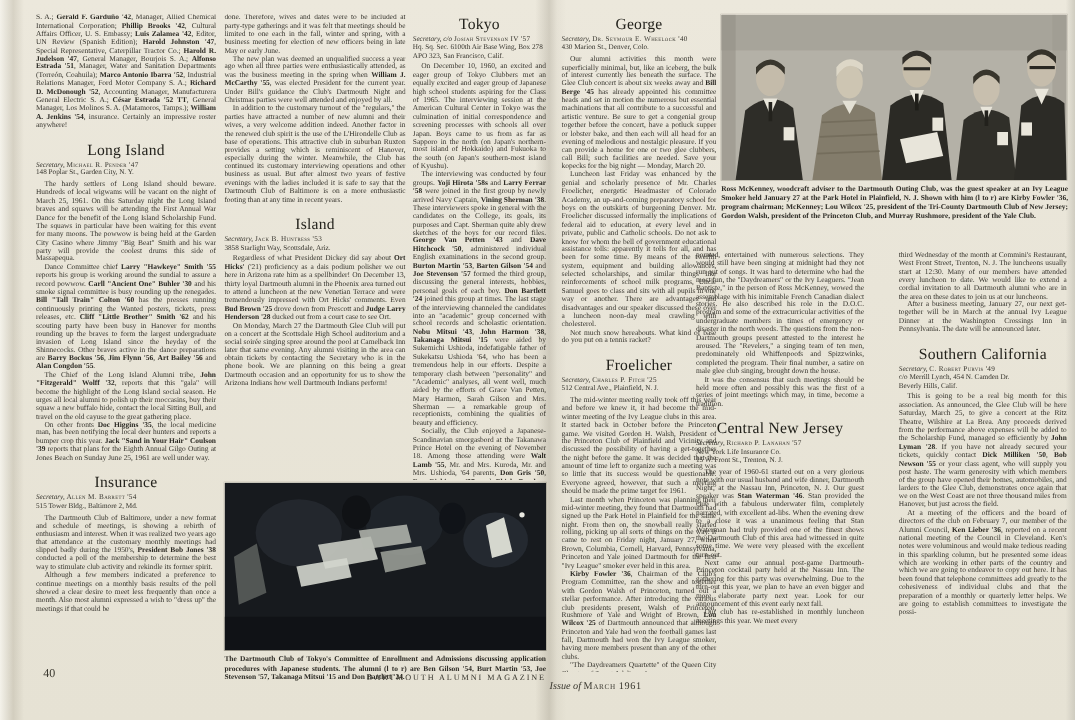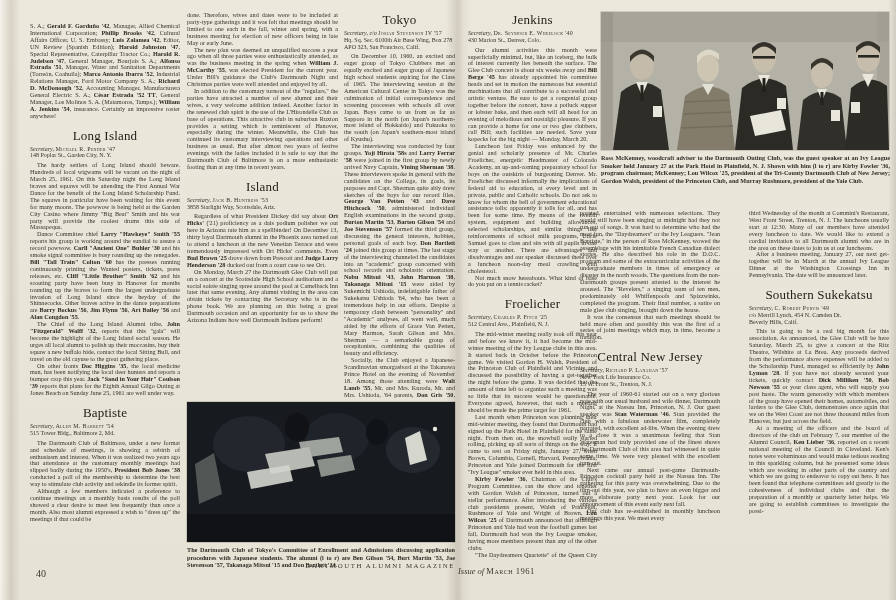--- a/index.html
+++ b/index.html
@@ -36,37 +36,37 @@
   b{font-weight:bold;color:#2b2923;}
 </style>
 </head>
 <body>
 
 <div class="spread">
   <div class="edge-left"></div>
   <div class="edge-right"></div>
   <div class="gutter"></div>
 
-  <div class="col bodytext" style="left:30px;top:23px;width:150px;height:544px;">
+  <div class="col bodytext" style="left:30px;top:12px;width:150px;height:544px;">
     <p class="noindent">S. A.; <b>Gerald F. Garduño '42</b>, Manager, Allied Chemical International Corporation; <b>Phillip Brooks '42</b>, Cultural Affairs Officer, U. S. Embassy; <b>Luis Zalamea '42</b>, Editor, UN Review (Spanish Edition); <b>Harold Johnston '47</b>, Special Representative, Caterpillar Tractor Co.; <b>Harold R. Judelson '47</b>, General Manager, Bourjois S. A.; <b>Alfonso Estrada '51</b>, Manager, Water and Sanitation Departments (Torreón, Coahuila); <b>Marco Antonio Ibarra '52</b>, Industrial Relations Manager, Ford Motor Company S. A.; <b>Richard D. McDonough '52</b>, Accounting Manager, Manufacturera General Electric S. A.; <b>César Estrada '52 TT</b>, General Manager, Los Molinos S. A. (Matamoros, Tamps.); <b>William A. Jenkins '54</b>, insurance. Certainly an impressive roster anywhere!</p>
 
     <h2 class="section">Long Island</h2>
     <div class="secblock">
       <div class="secline">
         <span class="seclabel">Secretary,</span>
         <span class="secname">Michael R. Pender '47</span>
       </div>
       <div class="addr">148 Poplar St., Garden City, N. Y.</div>
     </div>
     <p>The hardy settlers of Long Island should beware. Hundreds of local wigwams will be vacant on the night of March 25, 1961. On this Saturday night the Long Island braves and squaws will be attending the First Annual War Dance for the benefit of the Long Island Scholarship Fund. The squaws in particular have been waiting for this event for many moons. The powwow is being held at the Garden City Casino where Jimmy "Big Beat" Smith and his war party will provide the coolest drums this side of Massapequa.</p>
     <p>Dance Committee chief <b>Larry "Hawkeye" Smith '55</b> reports his group is working around the sundial to assure a record powwow. <b>Carll "Ancient One" Buhler '30</b> and his smoke signal committee is busy rounding up the renegades. <b>Bill "Tall Train" Colton '60</b> has the presses running continuously printing the Wanted posters, tickets, press releases, etc. <b>Cliff "Little Brother" Smith '62</b> and his scouting party have been busy in Hanover for months rounding up the braves to form the largest undergraduate invasion of Long Island since the heyday of the Shinnecocks. Other braves active in the dance preparations are <b>Barry Bockus '56</b>, <b>Jim Flynn '56</b>, <b>Art Bailey '56</b> and <b>Alan Congdon '55</b>.</p>
     <p>The Chief of the Long Island Alumni tribe, <b>John "Fitzgerald" Wolff '32</b>, reports that this "gala" will become the highlight of the Long Island social season. He urges all local alumni to polish up their moccasins, buy their squaw a new buffalo hide, contact the local Sitting Bull, and travel on the old cayuse to the great gathering place.</p>
     <p>On other fronts <b>Doc Higgins '35</b>, the local medicine man, has been notifying the local deer hunters and reports a bumper crop this year. <b>Jack "Sand in Your Hair" Coulson '39</b> reports that plans for the Eighth Annual Gilgo Outing at Jones Beach on Sunday June 25, 1961 are well under way.</p>
 
-    <h2 class="section">Baptiste</h2>
+    <h2 class="section">Insurance</h2>
     <div class="secblock">
       <div class="secline">
         <span class="seclabel">Secretary,</span>
         <span class="secname">Allen M. Barrett '54</span>
       </div>
       <div class="addr">515 Tower Bldg., Baltimore 2, Md.</div>
     </div>
     <p>The Dartmouth Club of Baltimore, under a new format and schedule of meetings, is showing a rebirth of enthusiasm and interest. When it was realized two years ago that attendance at the customary monthly meetings had slipped badly during the 1950's, <b>President Bob Jones '38</b> conducted a poll of the membership to determine the best way to stimulate club activity and rekindle its former spirit.</p>
     <p>Although a few members indicated a preference to continue meetings on a monthly basis results of the poll showed a clear desire to meet less frequently than once a month. Also most alumni expressed a wish to "dress up" the meetings if that could be</p>
   </div>
@@ -117,25 +117,25 @@
       <polygon points="60,70 102,63 106,79 64,87" fill="#d3d6cd" opacity="0.9"></polygon>
       <polygon points="130,58 164,53 168,68 134,75" fill="#a9ada4" opacity="0.8"></polygon>
       <polygon points="218,36 233,29 240,58 223,63" fill="#dfe0d7" opacity="0.95"></polygon>
       <polygon points="8,62 27,51 35,92 12,102" fill="#9ca096" opacity="0.45"></polygon>
       <circle cx="248" cy="27" r="2.2" fill="#e9e9e1"></circle>
       <rect y="112" width="268" height="28" fill="#0e1013" opacity="0.7"></rect>
     </svg>
   </div>
   <div class="caption" style="left:187px;top:546px;width:268px;height:26px;">The Dartmouth Club of Tokyo's Committee of Enrollment and Admissions discussing application procedures with Japanese students. The alumni (l to r) are Ben Gilson '54, Burt Martin '53, Joe Stevenson '57, Takanaga Mitsui '15 and Don Bartlett '24.</div>
 
-  <div class="folio" style="left:36px;top:556px;margin-top:12px;">40</div>
+  <div class="folio" style="left:36px;top:556px;">40</div>
   <div class="footer-mag" style="left:300px;top:562px;width:155px;">DARTMOUTH ALUMNI MAGAZINE</div>
 
   <div class="col bodytext" style="left:468px;top:12px;width:129px;height:548px;">
-    <h2 class="section first">Jenkins</h2>
+    <h2 class="section first">George</h2>
     <div class="secblock">
       <div class="secline">
         <span class="seclabel">Secretary,</span>
         <span class="secname">Dr. Seymour E. Wheelock '40</span>
       </div>
       <div class="addr">430 Marion St., Denver, Colo.</div>
     </div>
     <p>Our alumni activities this month were superficially minimal, but, like an iceberg, the bulk of interest currently lies beneath the surface. The Glee Club concert is about six weeks away and <b>Bill Berge '45</b> has already appointed his committee heads and set in motion the numerous but essential machinations that all contribute to a successful and artistic venture. Be sure to get a congenial group together before the concert, have a potluck supper or lobster bake, and then each will all head for an evening of melodious and nostalgic pleasure. If you can provide a home for one or two glee clubbers, call Bill; such facilities are needed. Save your kopecks for the big night — Monday, March 20.</p>
     <p>Luncheon last Friday was enhanced by the genial and scholarly presence of Mr. Charles Froelicher, energetic Headmaster of Colorado Academy, an up-and-coming preparatory school for boys on the outskirts of burgeoning Denver. Mr. Froelicher discussed informally the implications of federal aid to education, at every level and in private, public and Catholic schools. Do not ask to know for whom the bell of government educational assistance tolls: apparently it tolls for all, and has been for some time. By means of the twelfth system, equipment and building allowances, selected scholarships, and similar things like reinforcements of school milk programs, Uncle Samuel goes to class and sits with all pupils in one way or another. There are advantages and disadvantages and our speaker discussed these over a luncheon noon-day meal crawling with cholesterol.</p>
     <p>Not much snow hereabouts. What kind of base do you put on a tennis racket?</p>
@@ -215,21 +215,21 @@
     </div>
     <p>The year of 1960-61 started out on a very glorious note with our usual husband and wife dinner, Dartmouth Night, at the Nassau Inn, Princeton, N. J. Our guest speaker was <b>Stan Waterman '46</b>. Stan provided the club with a fabulous underwater film, completely narrated, with excellent ad-libs. When the evening drew to a close it was a unanimous feeling that Stan Waterman had truly provided one of the finest shows the Dartmouth Club of this area had witnessed in quite some time. We were very pleased with the excellent turn-out.</p>
     <p>Next came our annual post-game Dartmouth-Princeton cocktail party held at the Nassau Inn. The gathering for this party was overwhelming. Due to the turn-out this year, we plan to have an even bigger and more elaborate party next year. Look for our announcement of this event early next fall.</p>
     <p>Our club has re-established in monthly luncheon meetings this year. We meet every</p>
   </div>
 
   <div class="col bodytext" style="left:749px;top:210px;width:140px;height:350px;">
     <p class="noindent">third Wednesday of the month at Commini's Restaurant, West Front Street, Trenton, N. J. The luncheons usually start at 12:30. Many of our members have attended every luncheon to date. We would like to extend a cordial invitation to all Dartmouth alumni who are in the area on these dates to join us at our luncheons.</p>
     <p>After a business meeting, January 27, our next get-together will be in March at the annual Ivy League Dinner at the Washington Crossings Inn in Pennsylvania. The date will be announced later.</p>
 
-    <h2 class="section">Southern Sukekatsu</h2>
+    <h2 class="section">Southern California</h2>
     <div class="secblock">
       <div class="secline">
         <span class="seclabel">Secretary,</span>
         <span class="secname">C. Robert Purvis '49</span>
       </div>
       <div class="addr">c/o Merrill Lynch, 454 N. Camden Dr.</div>
       <div class="addr">Beverly Hills, Calif.</div>
     </div>
     <p>This is going to be a real big month for this association. As announced, the Glee Club will be here Saturday, March 25, to give a concert at the Ritz Theatre, Wilshire at La Brea. Any proceeds derived from the performance above expenses will be added to the Scholarship Fund, managed so efficiently by <b>John Lyman '28</b>. If you have not already secured your tickets, quickly contact <b>Dick Milliken '50</b>, <b>Bob Newson '55</b> or your class agent, who will supply you post haste. The warm generosity with which members of the group have opened their homes, automobiles, and larders to the Glee Club, demonstrates once again that we on the West Coast are not three thousand miles from Hanover, but just across the field.</p>
     <p>At a meeting of the officers and the board of directors of the club on February 7, our member of the Alumni Council, <b>Ken Lieber '36</b>, reported on a recent national meeting of the Council in Cleveland. Ken's notes were voluminous and would make tedious reading in this sparkling column, but he presented some ideas which are working in other parts of the country and which we are going to endeavor to copy out here. It has been found that telephone committees add greatly to the cohesiveness of individual clubs and that the preparation of a monthly or quarterly letter helps. We are going to establish committees to investigate the possi-</p>

